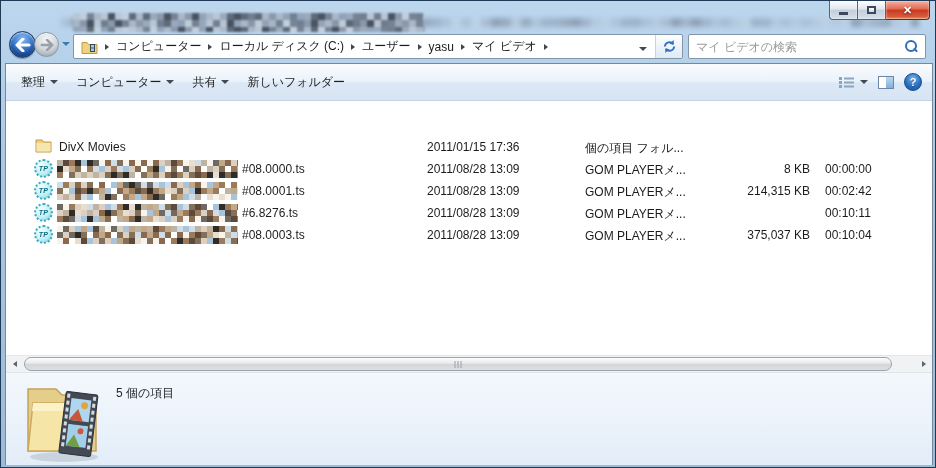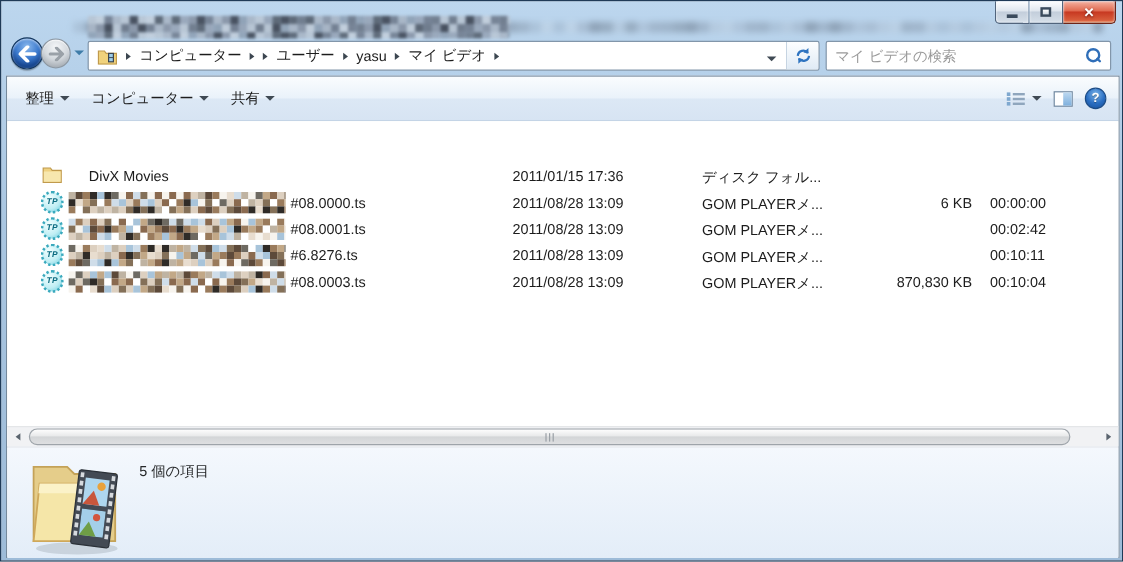--- a/index.html
+++ b/index.html
@@ -100,21 +100,21 @@
     border-bottom:1px solid #e9eef4; }
   .hdr-sep { position:absolute; top:2px; width:1px; height:21px; background:#dce4ec; }
   .hdr-label { position:absolute; top:6px; cursor:default; }
   .checkbox { position:absolute; left:8px; top:6px; width:13px; height:13px;
     border:1px solid #8b98a5; background:linear-gradient(135deg,#fff,#dde3e9); }
   .sort-tri { position:absolute; left:488px; top:1px; }
 
   .row { position:absolute; left:0; width:926px; height:22px; font-size:12px; color:#1c1c1c; }
   .r-icon { position:absolute; left:29px; top:2px; width:17px; height:17px; }
   .r-name { position:absolute; top:4px; white-space:nowrap; }
-  .row-folder .r-name { left:68px; }
+  .row-folder .r-name { left:53px; }
   .row-file .r-name { left:236px; }
   .censor { position:absolute; left:51px; top:2px; width:181px; height:18px; overflow:hidden; }
   .r-date { position:absolute; left:421px; top:4px; }
   .r-type { position:absolute; left:579px; top:4px; }
   .r-size { position:absolute; left:640px; top:4px; width:164px; text-align:right; }
   .r-len  { position:absolute; left:819px; top:4px; }
 
   .tpicon { width:17px; height:17px; border-radius:50%;
     background:radial-gradient(circle at 35% 30%, #f4ffff, #bfeef4 55%, #79d2e2 85%);
     outline:2px dotted #3aa9bd; outline-offset:-1px;
@@ -417,20 +417,21 @@
       <div class="crumbs">
         <svg width="17" height="14" viewBox="0 0 17 14" style="margin-left:2px">
           <path d="M1 2.5 h5 l1.5 2 H16 v9 H1 z" fill="#f0d27c" stroke="#c09a4c" stroke-width="1"></path>
           <rect x="9" y="4" width="5" height="8" fill="#3c4650"></rect>
           <rect x="10" y="5" width="3" height="2.6" fill="#9ecdea"></rect>
           <rect x="10" y="8.4" width="3" height="2.6" fill="#9ecdea"></rect>
         </svg>
         <span class="tri tri-right-sep"></span>
         <span class="crumb">コンピューター</span>
         <span class="tri tri-right-sep"></span>
+        <span class="crumb">ローカル ディスク (C:)</span>
         <span class="tri tri-right-sep"></span>
         <span class="crumb">ユーザー</span>
         <span class="tri tri-right-sep"></span>
         <span class="crumb">yasu</span>
         <span class="tri tri-right-sep"></span>
         <span class="crumb">マイ ビデオ</span>
         <span class="tri tri-right-sep"></span>
       </div>
       <span class="addr-dd"><span class="tri tri-down"></span></span>
       <div class="addr-refresh">
@@ -456,20 +457,23 @@
         <span>整理</span>
         <span class="tri tri-down"></span>
       </div>
       <div class="tb-item">
         <span>コンピューター</span>
         <span class="tri tri-down"></span>
       </div>
       <div class="tb-item">
         <span>共有</span>
         <span class="tri tri-down"></span>
+      </div>
+      <div class="tb-item">
+        <span>新しいフォルダー</span>
       </div>
       <div class="tb-right">
         <div class="views-btn">
           <svg width="17" height="13" viewBox="0 0 17 13">
             <rect x="1" y="1" width="3" height="3" fill="#7fa8cf"></rect>
               <rect x="6" y="1.5" width="10" height="2" fill="#8fa6bd"></rect>
             <rect x="1" y="5" width="3" height="3" fill="#7fa8cf"></rect>
               <rect x="6" y="5.5" width="10" height="2" fill="#8fa6bd"></rect>
             <rect x="1" y="9" width="3" height="3" fill="#7fa8cf"></rect>
               <rect x="6" y="9.5" width="10" height="2" fill="#8fa6bd"></rect>
@@ -488,21 +492,21 @@
 
       <div class="row row-folder" style="top:35px">
         <span class="r-icon">
           <svg width="17" height="15" viewBox="0 0 17 15">
             <path d="M1 2 h6 l1.5 2 H16 v10 H1 z" fill="#efd180" stroke="#c09a4c" stroke-width="1"></path>
             <path d="M1.5 5 H15.5 V13.5 H1.5 z" fill="#f7e7ae"></path>
           </svg>
         </span>
         <span class="r-name">DivX Movies</span>
         <span class="r-date">2011/01/15 17:36</span>
-        <span class="r-type">ディスク フォル...</span>
+        <span class="r-type">個の項目 フォル...</span>
         <span class="r-size"></span>
         <span class="r-len"></span>
       </div>
 
       <div class="row row-file" style="top:57px">
         <span class="r-icon">
             <span class="tpicon">TP</span>
           </span>
         <span class="censor mosaic">
             <i style="left:0px;top:0px;width:6px;height:6px;background:#bfb3a2"></i>
@@ -595,21 +599,21 @@
             <i style="left:150px;top:12px;width:6px;height:6px;background:#2f2b27"></i>
             <i style="left:156px;top:12px;width:6px;height:6px;background:#e8ddcf"></i>
             <i style="left:162px;top:12px;width:6px;height:6px;background:#2f2b27"></i>
             <i style="left:168px;top:12px;width:6px;height:6px;background:#847058"></i>
             <i style="left:174px;top:12px;width:6px;height:6px;background:#2f2b27"></i>
             <i style="left:180px;top:12px;width:6px;height:6px;background:#9a7b5c"></i>
           </span>
         <span class="r-name">#08.0000.ts</span>
         <span class="r-date">2011/08/28 13:09</span>
         <span class="r-type">GOM PLAYERメ...</span>
-        <span class="r-size">6 KB</span>
+        <span class="r-size">8 KB</span>
         <span class="r-len">00:00:00</span>
       </div>
       <div class="row row-file" style="top:79px">
         <span class="r-icon">
             <span class="tpicon">TP</span>
           </span>
         <span class="censor mosaic">
             <i style="left:0px;top:0px;width:6px;height:6px;background:#cfdde9"></i>
             <i style="left:6px;top:0px;width:6px;height:6px;background:#9a7b5c"></i>
             <i style="left:12px;top:0px;width:6px;height:6px;background:#ddd0c0"></i>
@@ -700,20 +704,21 @@
             <i style="left:150px;top:12px;width:6px;height:6px;background:#e8ddcf"></i>
             <i style="left:156px;top:12px;width:6px;height:6px;background:#f7f4ee"></i>
             <i style="left:162px;top:12px;width:6px;height:6px;background:#e8ddcf"></i>
             <i style="left:168px;top:12px;width:6px;height:6px;background:#f7f4ee"></i>
             <i style="left:174px;top:12px;width:6px;height:6px;background:#a8c4da"></i>
             <i style="left:180px;top:12px;width:6px;height:6px;background:#f7f4ee"></i>
           </span>
         <span class="r-name">#08.0001.ts</span>
         <span class="r-date">2011/08/28 13:09</span>
         <span class="r-type">GOM PLAYERメ...</span>
+        <span class="r-size">214,315 KB</span>
         <span class="r-len">00:02:42</span>
       </div>
       <div class="row row-file" style="top:101px">
         <span class="r-icon">
             <span class="tpicon">TP</span>
           </span>
         <span class="censor mosaic">
             <i style="left:0px;top:0px;width:6px;height:6px;background:#6e6a62"></i>
             <i style="left:6px;top:0px;width:6px;height:6px;background:#f7f4ee"></i>
             <i style="left:12px;top:0px;width:6px;height:6px;background:#9a7b5c"></i>
@@ -908,21 +913,21 @@
             <i style="left:150px;top:12px;width:6px;height:6px;background:#a8c4da"></i>
             <i style="left:156px;top:12px;width:6px;height:6px;background:#2f2b27"></i>
             <i style="left:162px;top:12px;width:6px;height:6px;background:#9a7b5c"></i>
             <i style="left:168px;top:12px;width:6px;height:6px;background:#cfdde9"></i>
             <i style="left:174px;top:12px;width:6px;height:6px;background:#847058"></i>
             <i style="left:180px;top:12px;width:6px;height:6px;background:#5d4a3a"></i>
           </span>
         <span class="r-name">#08.0003.ts</span>
         <span class="r-date">2011/08/28 13:09</span>
         <span class="r-type">GOM PLAYERメ...</span>
-        <span class="r-size">870,830 KB</span>
+        <span class="r-size">375,037 KB</span>
         <span class="r-len">00:10:04</span>
       </div>
 
       <div class="hscroll">
         <div class="sb-arrow left">
             <span class="tri tri-left-sb"></span>
           </div>
         <div class="sb-thumb">
           <span class="sb-grip">
               <b></b>

